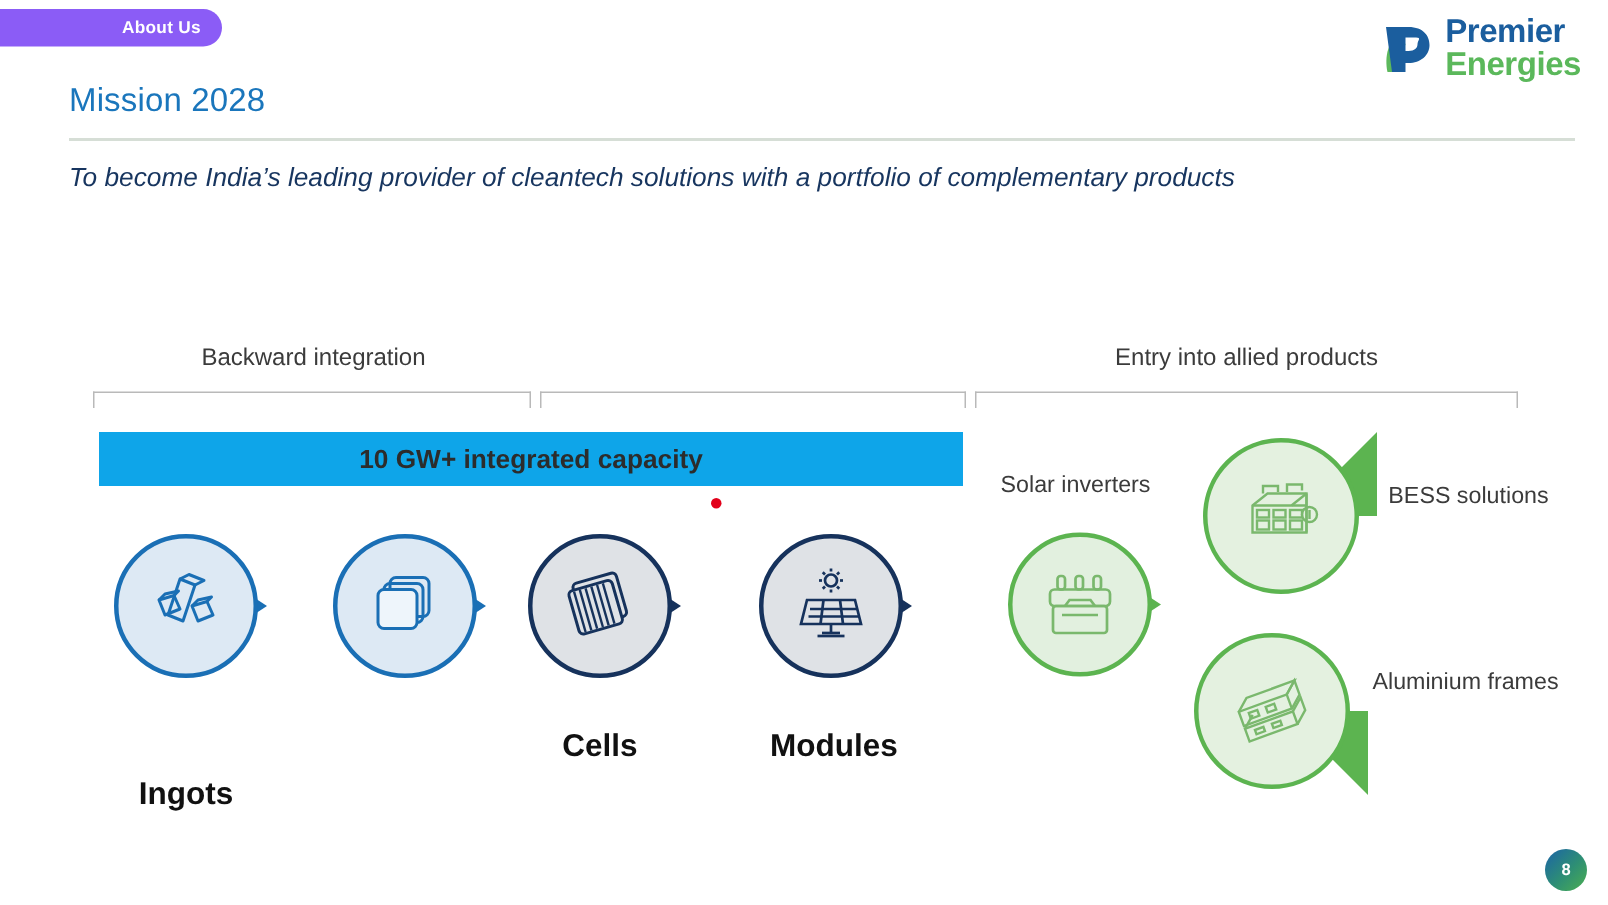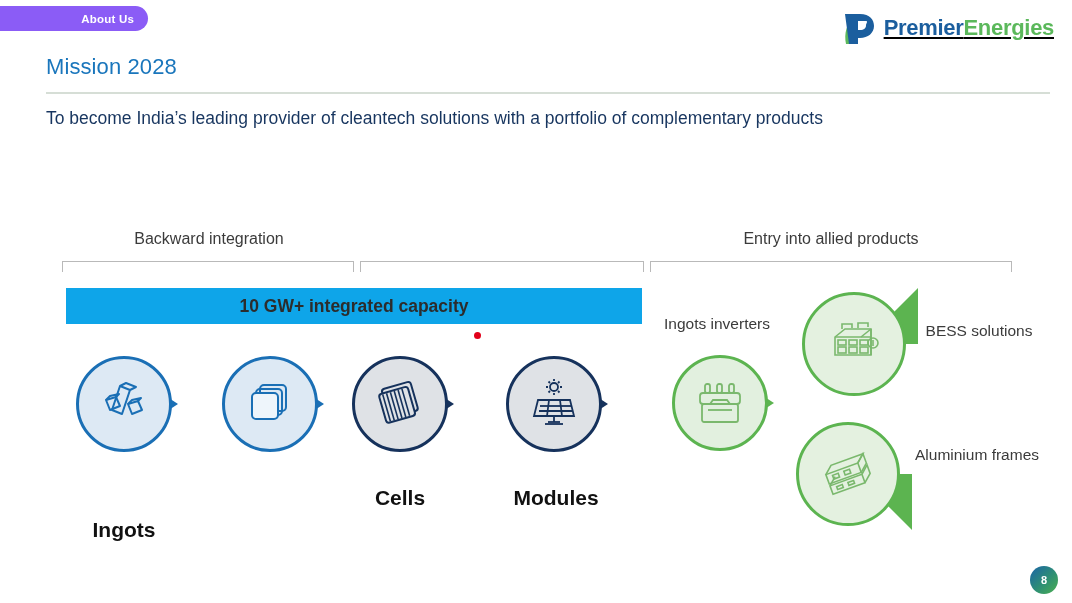--- a/index.html
+++ b/index.html
@@ -17,35 +17,35 @@
     background:#8b5cf6;border-radius:0 14px 14px 0;
     display:flex;align-items:center;justify-content:flex-end;
     padding-right:14px;box-sizing:border-box;text-align:center;
   }
   .tab span{
     color:#ffffff;font-size:11.5px;font-weight:bold;letter-spacing:.2px;
   }
 
   
   .logo{position:absolute;right:18px;top:10px;display:flex;align-items:center;gap:6px;}
-  .logo-words{display:flex;flex-direction:row;line-height:.98;text-decoration:underline;}
+  .logo-words{display:flex;flex-direction:column;line-height:.98;}
   .logo-words .l1{color:#1b5e9e;font-size:22px;font-weight:bold;letter-spacing:-.3px;}
   .logo-words .l2{color:#5bb85b;font-size:22px;font-weight:bold;letter-spacing:-.3px;}
 
   
   .title{
     position:absolute;left:46px;top:54px;
     color:#1a76bc;font-size:22px;font-weight:normal;letter-spacing:.1px;
   }
   .divider{
     position:absolute;left:46px;top:92px;width:1004px;height:2px;background:#d6ded6;
   }
   .subtitle{
     position:absolute;left:46px;top:108px;width:980px;
-    color:#17355f;font-size:17.5px;font-weight:500;
+    color:#17355f;font-size:17.5px;font-style:italic;font-weight:500;
   }
 
   
   .sec-head{
     position:absolute;text-align:center;color:#3b3b3b;
     font-size:16px;line-height:21px;
   }
   #sec-head-0{left:66px;top:228px;width:286px;}
   #sec-head-1{left:358px;top:203px;width:286px;}
   #sec-head-2{left:650px;top:228px;width:362px;}
@@ -242,21 +242,21 @@
           <line x1="20" y1="44" x2="32" y2="44"></line>
         </g>
       </svg>
     </div>
   </div>
 
   <div class="node-label" id="label-0">Ingots</div>
   <div class="node-label" id="label-2">Cells</div>
   <div class="node-label" id="label-3">Modules</div>
 
-  <div class="side-label" id="side-label-inverters">Ingots inverters</div>
+  <div class="side-label" id="side-label-inverters">Solar inverters</div>
   <div class="node green" id="node-4">
     <div class="wedge"></div>
     <div class="circle">
       <svg width="52" height="50" viewBox="0 0 52 50">
         <g fill="none" stroke="#7ab86d" stroke-width="1.8">
           <rect x="11" y="6" width="5" height="9" rx="2"></rect>
           <rect x="23" y="6" width="5" height="9" rx="2"></rect>
           <rect x="35" y="6" width="5" height="9" rx="2"></rect>
           <rect x="6" y="15" width="40" height="11" rx="3"></rect>
           <rect x="8" y="26" width="36" height="18" rx="2"></rect>

